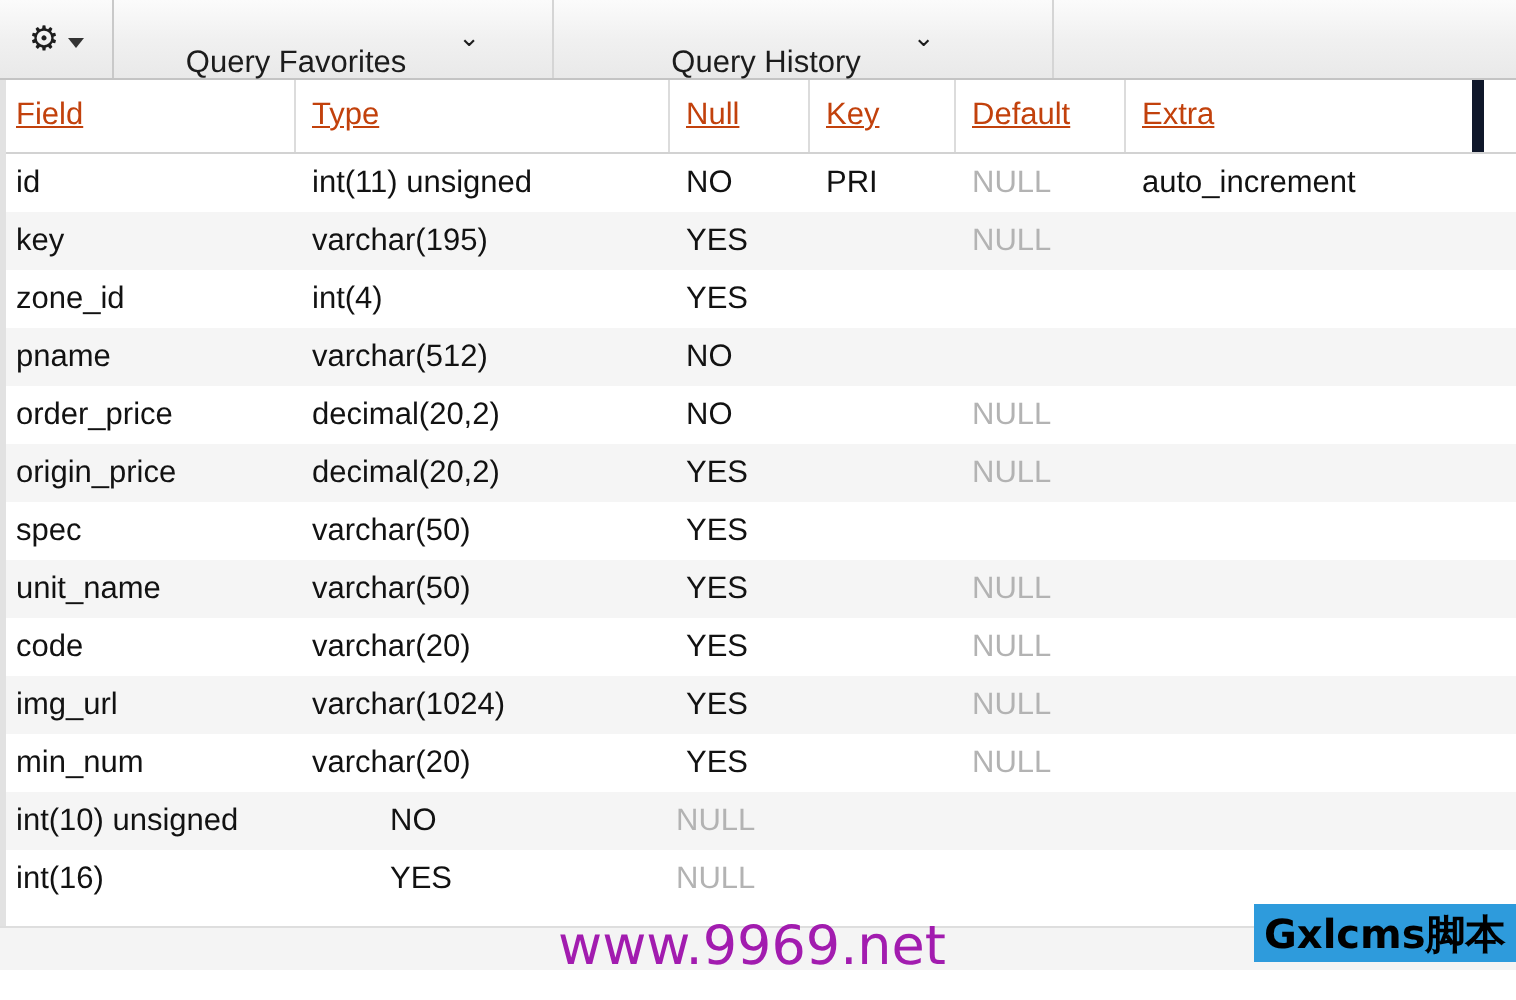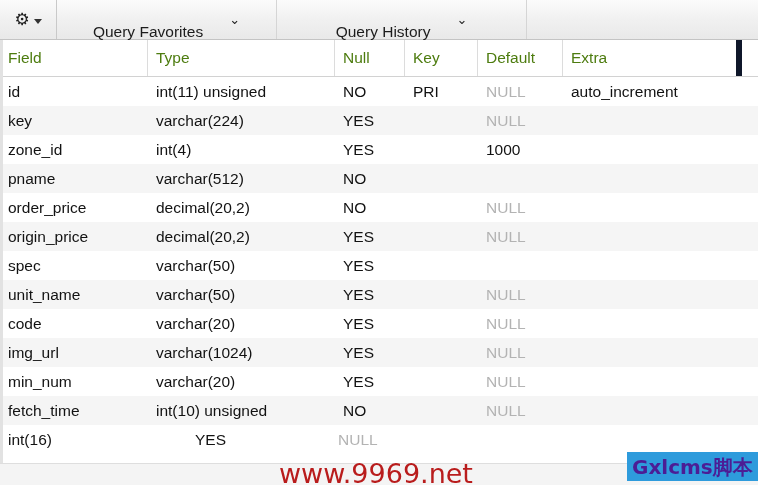--- a/index.html
+++ b/index.html
@@ -96,24 +96,25 @@
     background: #ffffff;
     border-bottom: 1px solid #d2d2d2;
     display: flex;
   }
   .hcell {
     box-sizing: border-box;
     display: flex;
     align-items: center;
     padding-left: 8px;
     font-size: 15.5px;
-    color: #4d7c0f;
+    color: #c2410c;
     border-right: 1px solid #dcdcdc;
     white-space: nowrap;
     overflow: hidden;
+    text-decoration: underline;
   }
   .hcell.first { border-left: none; }
   .hcell.last { border-right: 6px solid #0f172a; }
   .hcell.tail { border-right: none; }
 
   
   .c-field   { width: 148px; }
   .c-type    { width: 187px; }
   .c-null    { width: 70px;  }
   .c-key     { width: 73px;  }
@@ -178,21 +179,21 @@
     height: 445px;
     background: #e2e2e2;
   }
 
   
   .wm-green {
     position: absolute;
     left: 279px;
     top: 458px;
     font-size: 27px;
-    color: #b91c1c;
+    color: #a21caf;
     font-family: "DejaVu Sans", sans-serif;
     letter-spacing: 0px;
     white-space: nowrap;
     pointer-events: none;
   }
   .wm-badge {
     position: absolute;
     left: 627px;
     top: 452px;
     width: 131px;
@@ -200,21 +201,21 @@
     background: #2e9bdc;
     box-sizing: border-box;
     overflow: hidden;
     display: flex;
     align-items: center;
     padding-left: 5px;
   }
   .wm-badge-text {
     font-size: 20px;
     font-weight: bold;
-    color: #4c1d95;
+    color: #000000;
     white-space: nowrap;
     font-family: "DejaVu Sans", sans-serif;
     line-height: 1;
   }
 </style>
 </head>
 <body>
 
 <div id="app">
 
@@ -249,33 +250,32 @@
         <div class="cell c-field">id</div>
         <div class="cell c-type">int(11) unsigned</div>
         <div class="cell c-null">NO</div>
         <div class="cell c-key">PRI</div>
         <div class="cell c-default muted">NULL</div>
         <div class="cell c-extra">auto_increment</div>
         <div class="cell c-tail"></div>
       </div>
       <div class="row even">
         <div class="cell c-field">key</div>
-        <div class="cell c-type">varchar(224)</div>
+        <div class="cell c-type">varchar(195)</div>
         <div class="cell c-null">YES</div>
         <div class="cell c-key"></div>
         <div class="cell c-default muted">NULL</div>
         <div class="cell c-extra"></div>
         <div class="cell c-tail"></div>
       </div>
       <div class="row odd">
         <div class="cell c-field">zone_id</div>
         <div class="cell c-type">int(4)</div>
         <div class="cell c-null">YES</div>
         <div class="cell c-key"></div>
-        <div class="cell c-default">1000</div>
         <div class="cell c-extra"></div>
         <div class="cell c-tail"></div>
       </div>
       <div class="row even">
         <div class="cell c-field">pname</div>
         <div class="cell c-type">varchar(512)</div>
         <div class="cell c-null">NO</div>
         <div class="cell c-key"></div>
         <div class="cell c-default"></div>
         <div class="cell c-extra"></div>
@@ -338,21 +338,20 @@
       <div class="row odd">
         <div class="cell c-field">min_num</div>
         <div class="cell c-type">varchar(20)</div>
         <div class="cell c-null">YES</div>
         <div class="cell c-key"></div>
         <div class="cell c-default muted">NULL</div>
         <div class="cell c-extra"></div>
         <div class="cell c-tail"></div>
       </div>
       <div class="row even">
-        <div class="cell c-field">fetch_time</div>
         <div class="cell c-type">int(10) unsigned</div>
         <div class="cell c-null">NO</div>
         <div class="cell c-key"></div>
         <div class="cell c-default muted">NULL</div>
         <div class="cell c-extra"></div>
         <div class="cell c-tail"></div>
       </div>
       <div class="row odd">
         <div class="cell c-type">int(16)</div>
         <div class="cell c-null">YES</div>

